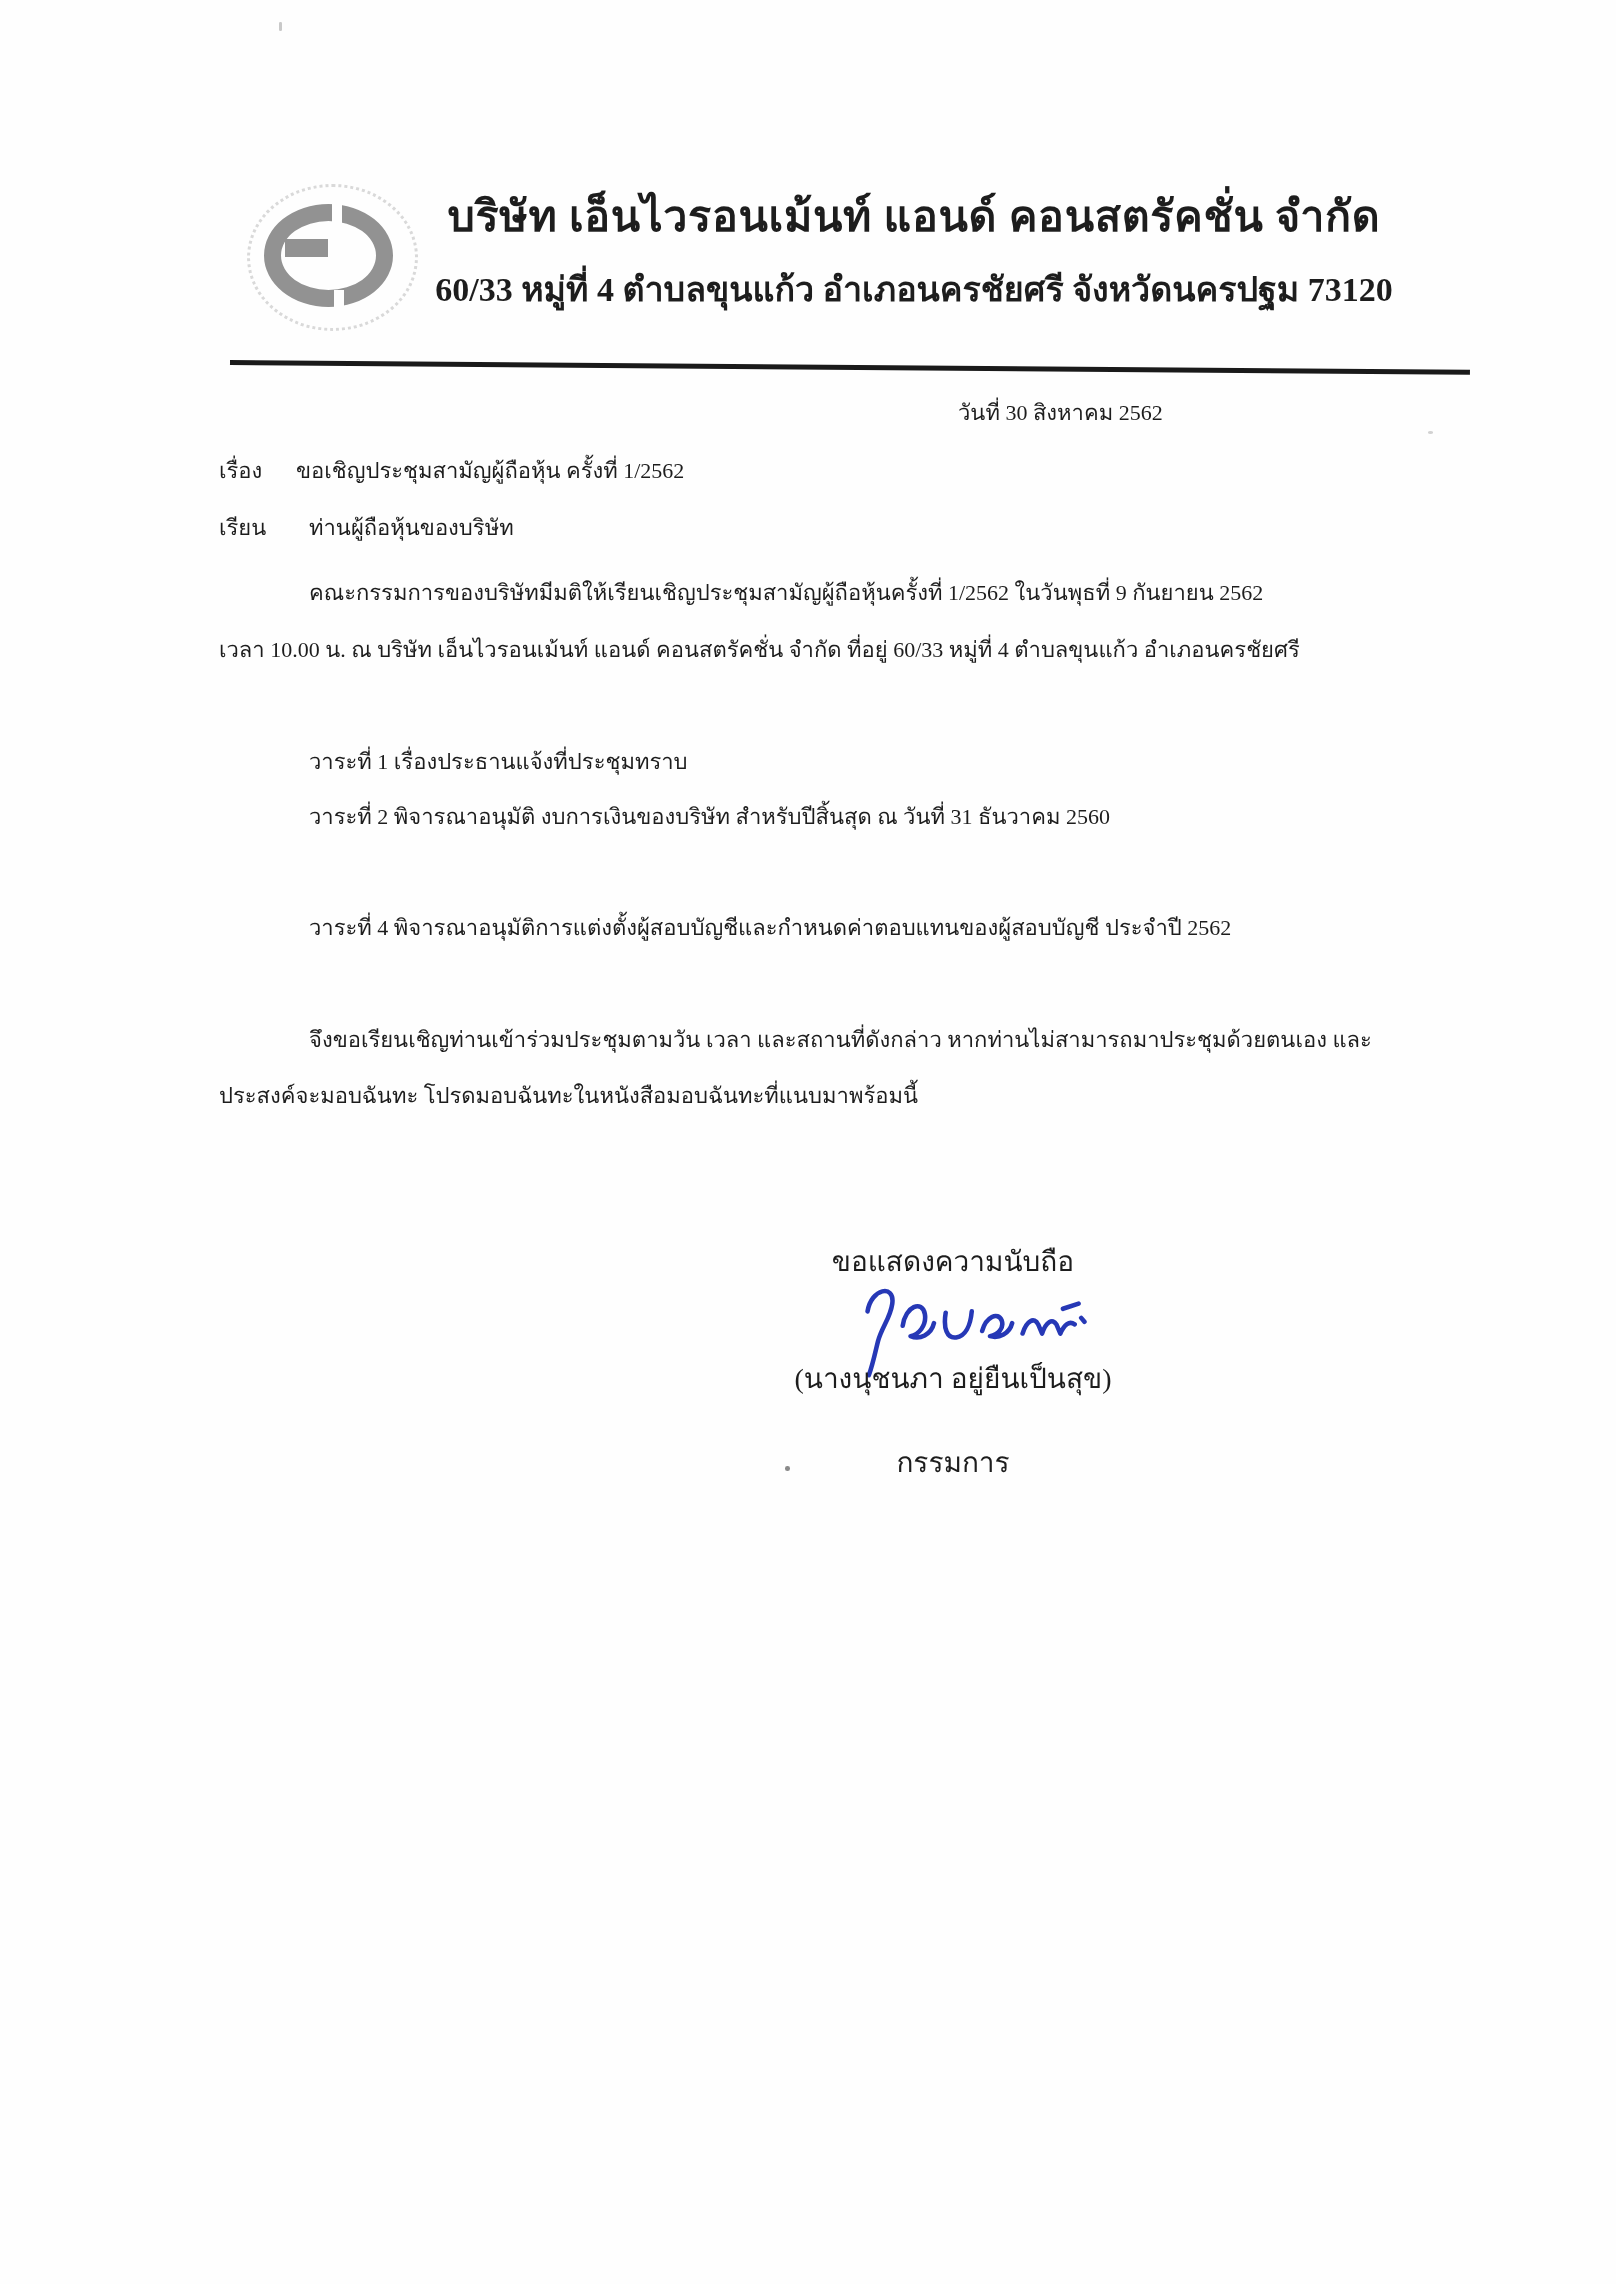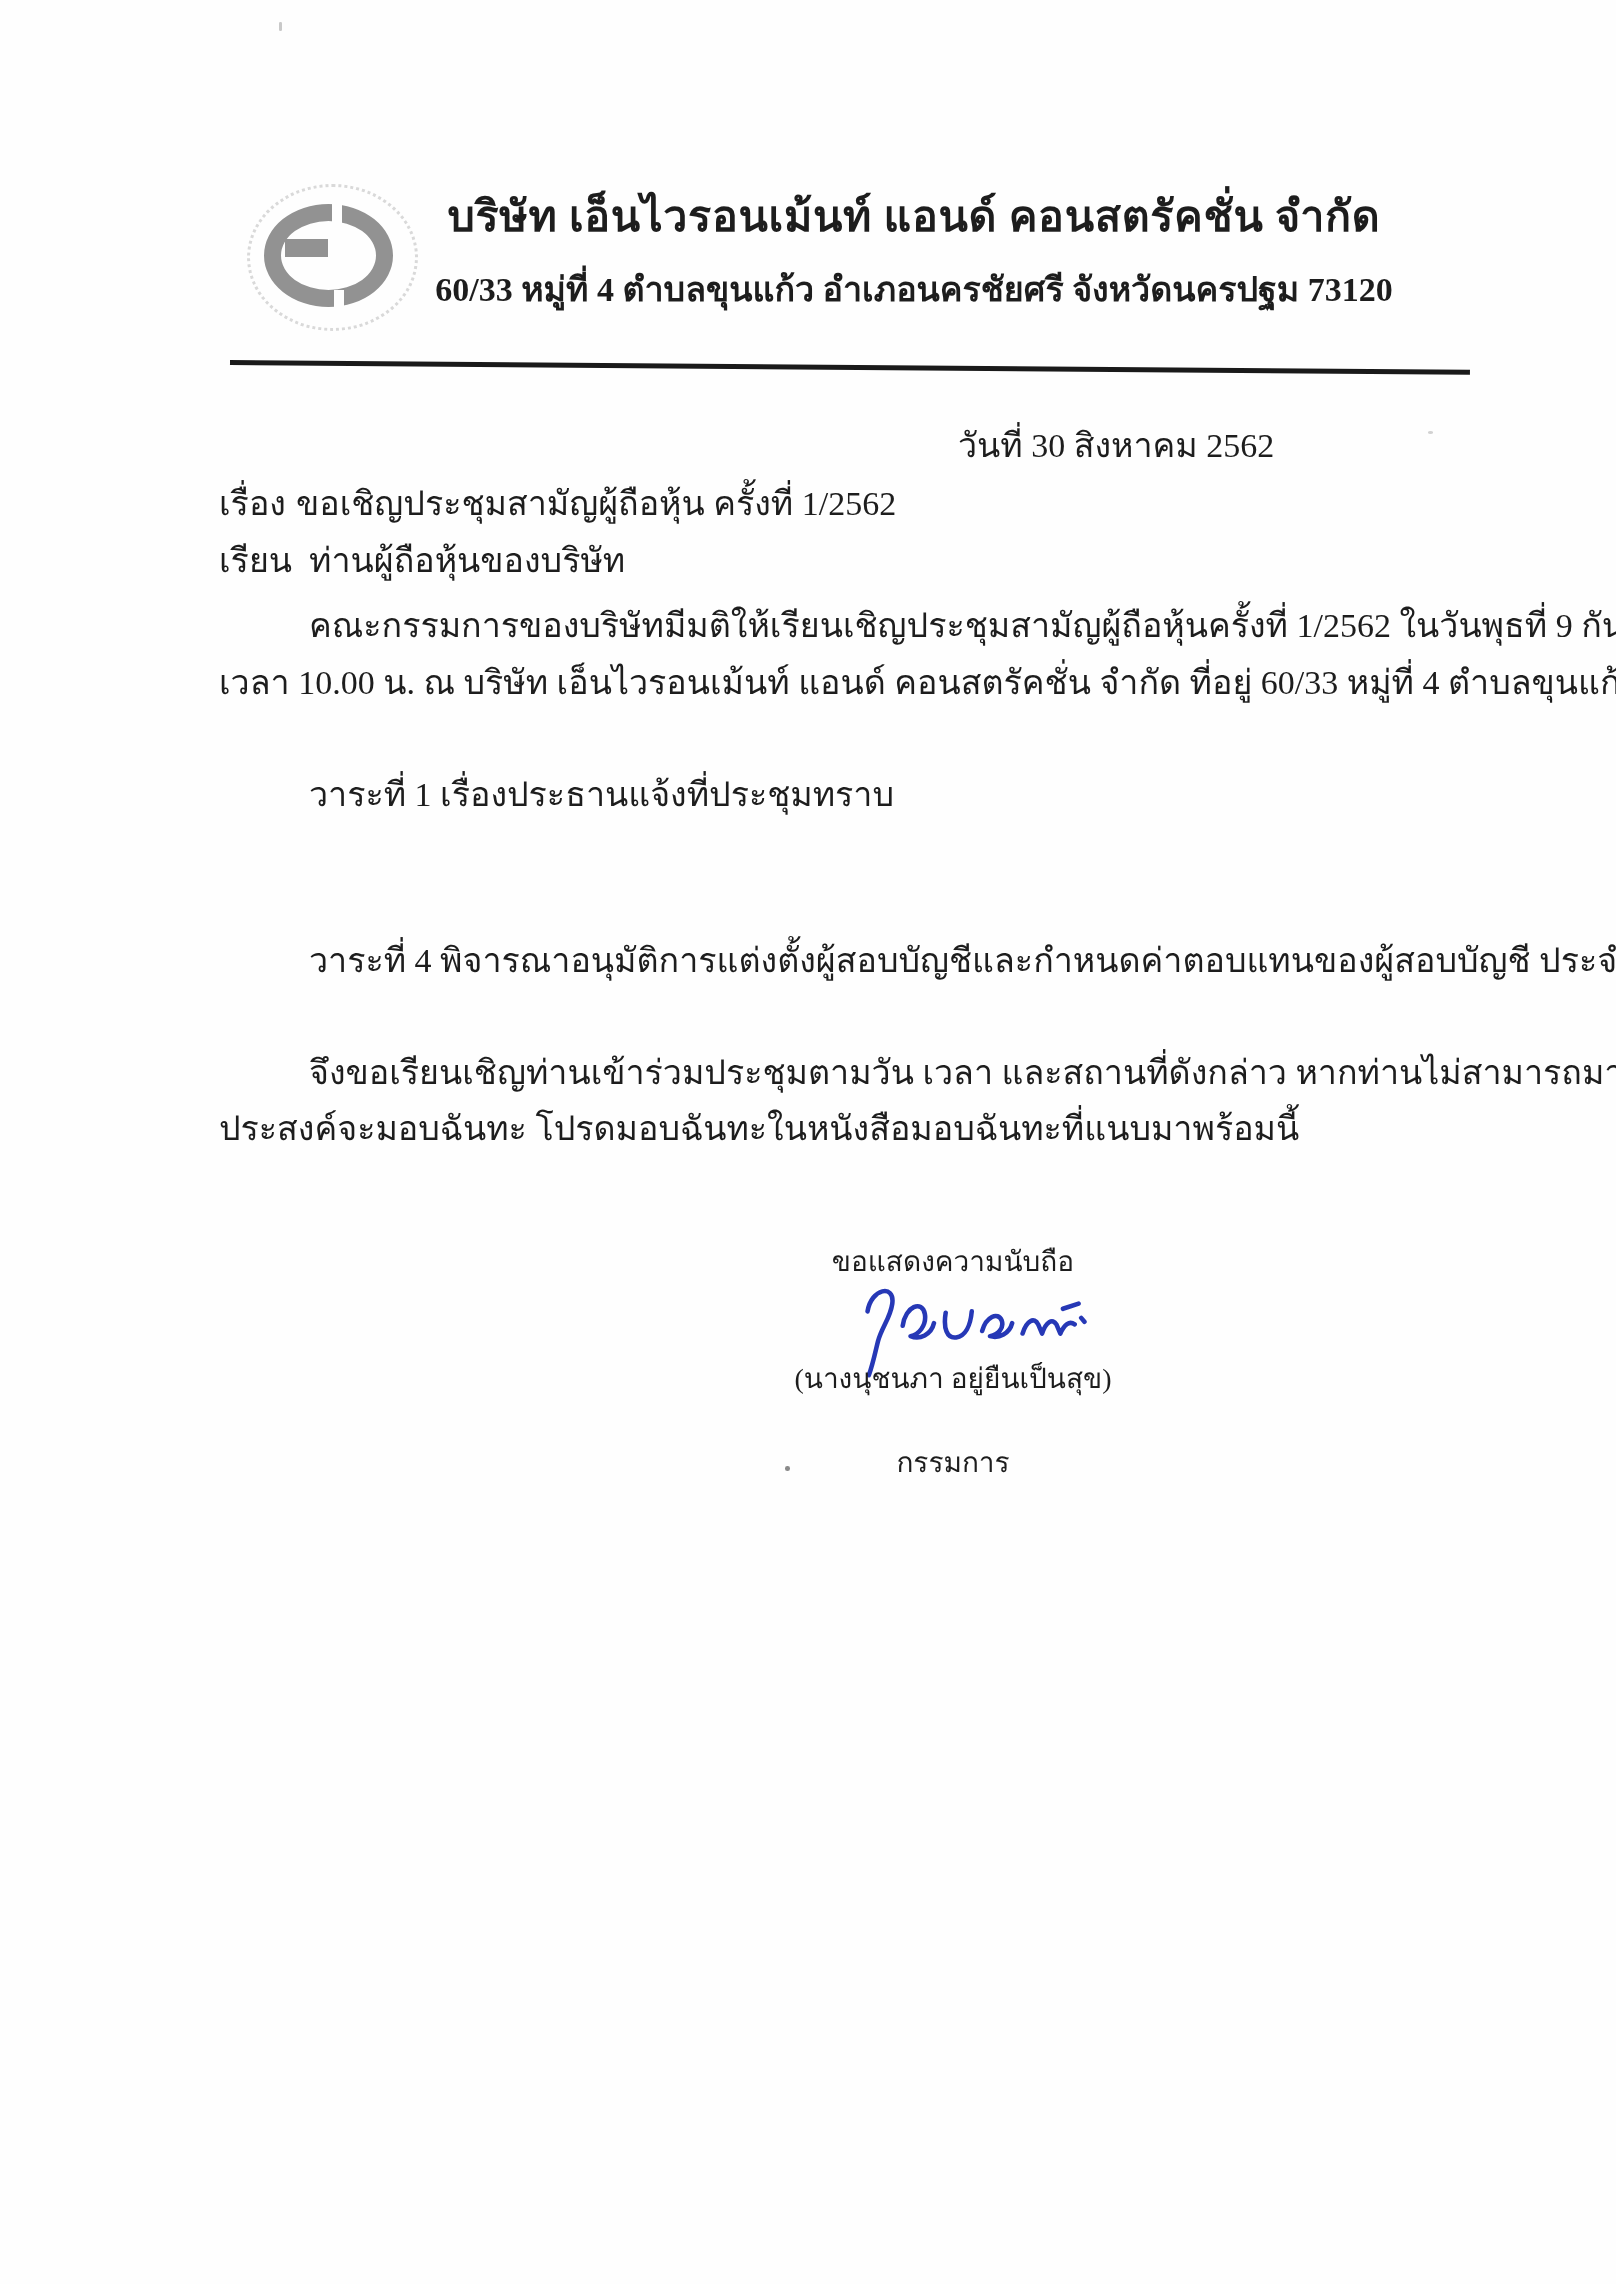--- a/index.html
+++ b/index.html
@@ -38,21 +38,21 @@
     margin-top:27px;font-size:34px;font-weight:600;line-height:1.2;
     white-space:nowrap;
   }
   .divider{
     position:absolute;left:230px;top:360px;width:1240px;height:4.6px;
     background:var(--divider,#1a1a1a);
     transform:rotate(0.45deg);transform-origin:left center;
   }
   
   .text-line,.field-label,.field-value,.date-line{
-    position:absolute;font-size:34px;line-height:1.25;white-space:nowrap;margin-top:26px;
+    position:absolute;font-size:22px;line-height:1.25;white-space:nowrap;
   }
   .date-line{left:958px;top:399px;}
   .lbl-subject{left:219px;top:457px;}
   .val-subject{left:296px;top:457px;}
   .lbl-to{left:219px;top:514px;}
   .val-to{left:309px;top:514px;}
   .l-intro0{left:309px;top:579px;}
   .l-intro1{left:219px;top:636px;}
   .l-intro2{left:219px;top:692px;}
   .l-ag0{left:309px;top:748px;}
@@ -100,20 +100,21 @@
   <div class="field-label lbl-subject">เรื่อง</div>
   <div class="field-value val-subject">ขอเชิญประชุมสามัญผู้ถือหุ้น  ครั้งที่ 1/2562</div>
 
   <div class="field-label lbl-to">เรียน</div>
   <div class="field-value val-to">ท่านผู้ถือหุ้นของบริษัท</div>
 
   <div class="text-line l-intro0">คณะกรรมการของบริษัทมีมติให้เรียนเชิญประชุมสามัญผู้ถือหุ้นครั้งที่ 1/2562 ในวันพุธที่ 9 กันยายน  2562</div>
   <div class="text-line l-intro1">เวลา 10.00 น.  ณ  บริษัท เอ็นไวรอนเม้นท์ แอนด์ คอนสตรัคชั่น จำกัด  ที่อยู่ 60/33 หมู่ที่ 4 ตำบลขุนแก้ว อำเภอนครชัยศรี</div>
 
   <div class="text-line l-ag0">วาระที่ 1 เรื่องประธานแจ้งที่ประชุมทราบ</div>
+  <div class="text-line l-ag1">วาระที่ 2 พิจารณาอนุมัติ งบการเงินของบริษัท สำหรับปีสิ้นสุด ณ วันที่ 31 ธันวาคม 2560</div>
   <div class="text-line l-ag3">วาระที่ 4 พิจารณาอนุมัติการแต่งตั้งผู้สอบบัญชีและกำหนดค่าตอบแทนของผู้สอบบัญชี ประจำปี 2562</div>
 
   <div class="text-line l-close0">จึงขอเรียนเชิญท่านเข้าร่วมประชุมตามวัน เวลา และสถานที่ดังกล่าว   หากท่านไม่สามารถมาประชุมด้วยตนเอง และ</div>
   <div class="text-line l-close1">ประสงค์จะมอบฉันทะ โปรดมอบฉันทะในหนังสือมอบฉันทะที่แนบมาพร้อมนี้</div>
 
   <div class="sign-col sign-off">ขอแสดงความนับถือ</div>
 
   <svg class="signature-svg" viewBox="0 0 370 175" xmlns="http://www.w3.org/2000/svg">
     <path d="M30,62 C36,26 72,20 68,50 C65,72 52,86 46,108 C42,124 38,144 32,160
              M84,84 C88,54 114,44 118,66 C121,84 108,98 96,100 C110,106 128,98 132,80

